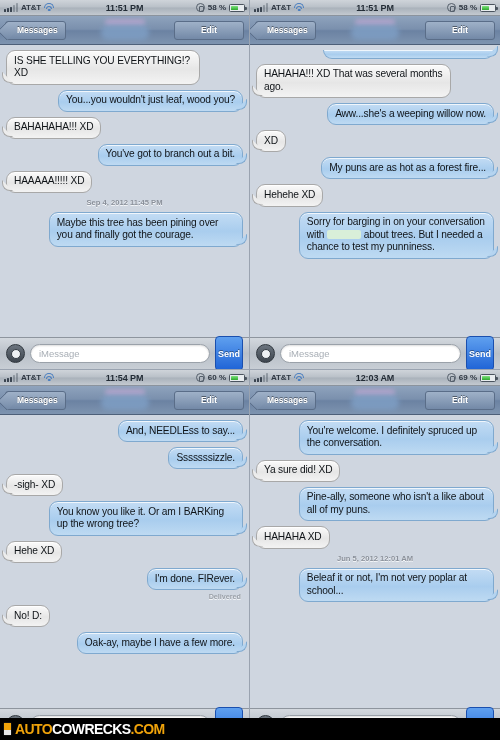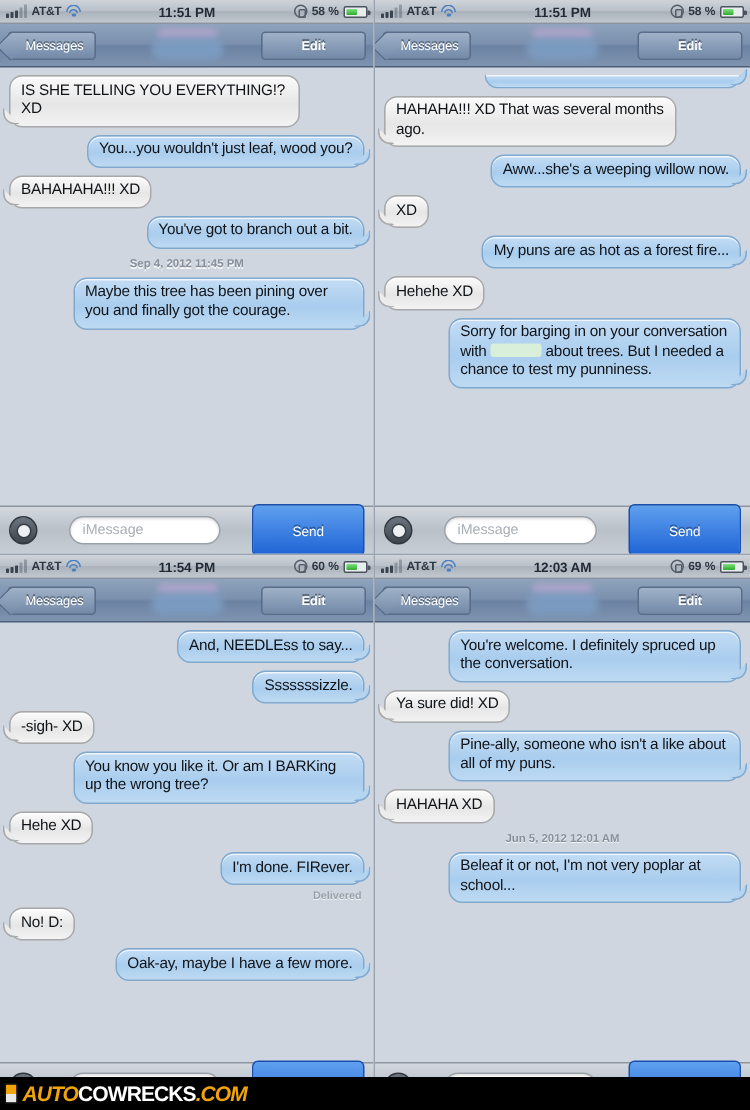--- a/index.html
+++ b/index.html
@@ -73,21 +73,21 @@
     border-bottom:1px solid #4d5f78;
     display:flex; align-items:center;
     padding:0 5px;
     position:relative;
   }
   .backbtn {
     height:19px; display:flex; align-items:center;
     padding:0 7px 0 11px;
     background:linear-gradient(to bottom,#9fb1c8,#7389a7);
     border:1px solid #5a6d88; border-radius:3px;
-    font-size:8.5px; font-weight:normal; color:#fff;
+    font-size:8.5px; font-weight:bold; color:#fff;
     text-shadow:0 -1px 0 rgba(0,0,0,.45);
     position:relative;
   }
   .backbtn:before {
     content:""; position:absolute; left:-6px; top:2.2px;
     width:13px; height:13px;
     background:linear-gradient(135deg,#9fb1c8,#7389a7);
     border-left:1px solid #5a6d88; border-bottom:1px solid #5a6d88;
     transform:rotate(45deg); border-radius:2px;
   }
@@ -183,64 +183,64 @@
     border-radius:0 0 9px 9px;
   }
 
   
   .inputbar {
     position:absolute; bottom:0; left:0; right:0;
     height:32px;
     background:linear-gradient(to bottom,#d3d8de 0%,#b9c0c8 50%,#c8ced5 100%);
     border-top:1px solid #8e959e;
     display:flex; align-items:center;
-    padding:0 6px; gap:21px;
+    padding:0 6px; gap:5px;
   }
   .camera {
     width:19px; height:19px; border-radius:50%; flex:0 0 auto;
     background:linear-gradient(to bottom,#6c757f,#3d454e);
     border:1px solid #2f363d;
     display:flex; align-items:center; justify-content:center;
   }
   .camera:after {
     content:""; width:8px; height:8px; border-radius:50%;
     background:#eef1f4; border:1.2px solid #353c44;
   }
   .msgfield {
     flex:1 1 auto; height:19px;
     background:#fff; border:1px solid #9aa1a9; border-radius:10px;
     display:flex; align-items:center; padding:0 8px;
     font-size:9.5px; color:#a8aeb5;
     box-shadow:inset 0 1px 2px rgba(0,0,0,.14);
   }
   .sendbtn {
-    flex:0 0 auto; height:35px; padding:0 26px;
+    flex:0 0 auto; height:35px; padding:0 2px;
     background:linear-gradient(to bottom,#5fa0ef,#1f63d6);
     border:1px solid #1a4fae; border-radius:4px;
     display:flex; align-items:center;
-    font-size:9px; font-weight:normal; color:#fff;
+    font-size:9px; font-weight:bold; color:#fff;
     text-shadow:0 -1px 0 rgba(0,0,0,.4);
   }
 
   
   .watermark {
     position:absolute; left:0; bottom:0;
     width:500px; height:22px;
     background:#000;
     display:flex; align-items:center;
     padding-left:3px; gap:3px;
     z-index:50;
   }
   .wm-icon {
     width:9px; height:14px; border-radius:1.5px;
     background:linear-gradient(to bottom,#f0a30a 0%,#f0a30a 55%,#e8e8e8 55%,#e8e8e8 100%);
     border:1px solid #111;
   }
   .wm-text { font-size:14px; font-weight:bold; letter-spacing:-0.6px; }
-  .wm-text .o { color:#f0a30a;font-style:italic; }
+  .wm-text .o { color:#f0a30a; }
   .wm-text .w { color:#fff; }
 </style>
 </head>
 <body>
 
 <div class="grid">
     <div class="panel">
       <div class="statusbar">
         <div class="sb-left">
           <div class="bars">
@@ -282,20 +282,23 @@
         </div>
         <div class="row out">
           <div class="bubble out">You...you wouldn't just leaf, wood you?</div>
         </div>
         <div class="row in">
           <div class="bubble in">BAHAHAHA!!! XD</div>
         </div>
         <div class="row out">
           <div class="bubble out">You've got to branch out a bit.</div>
         </div>
+        <div class="row in">
+          <div class="bubble in">HAAAAA!!!!! XD</div>
+        </div>
         <div class="timestamp">Sep 4, 2012 11:45 PM</div>
         <div class="row out">
           <div class="bubble out">Maybe this tree has been pining over you and finally got the courage.</div>
         </div>
       </div>
       <div class="inputbar">
         <div class="camera"></div>
         <div class="msgfield">iMessage</div>
         <div class="sendbtn">Send</div>
       </div>

